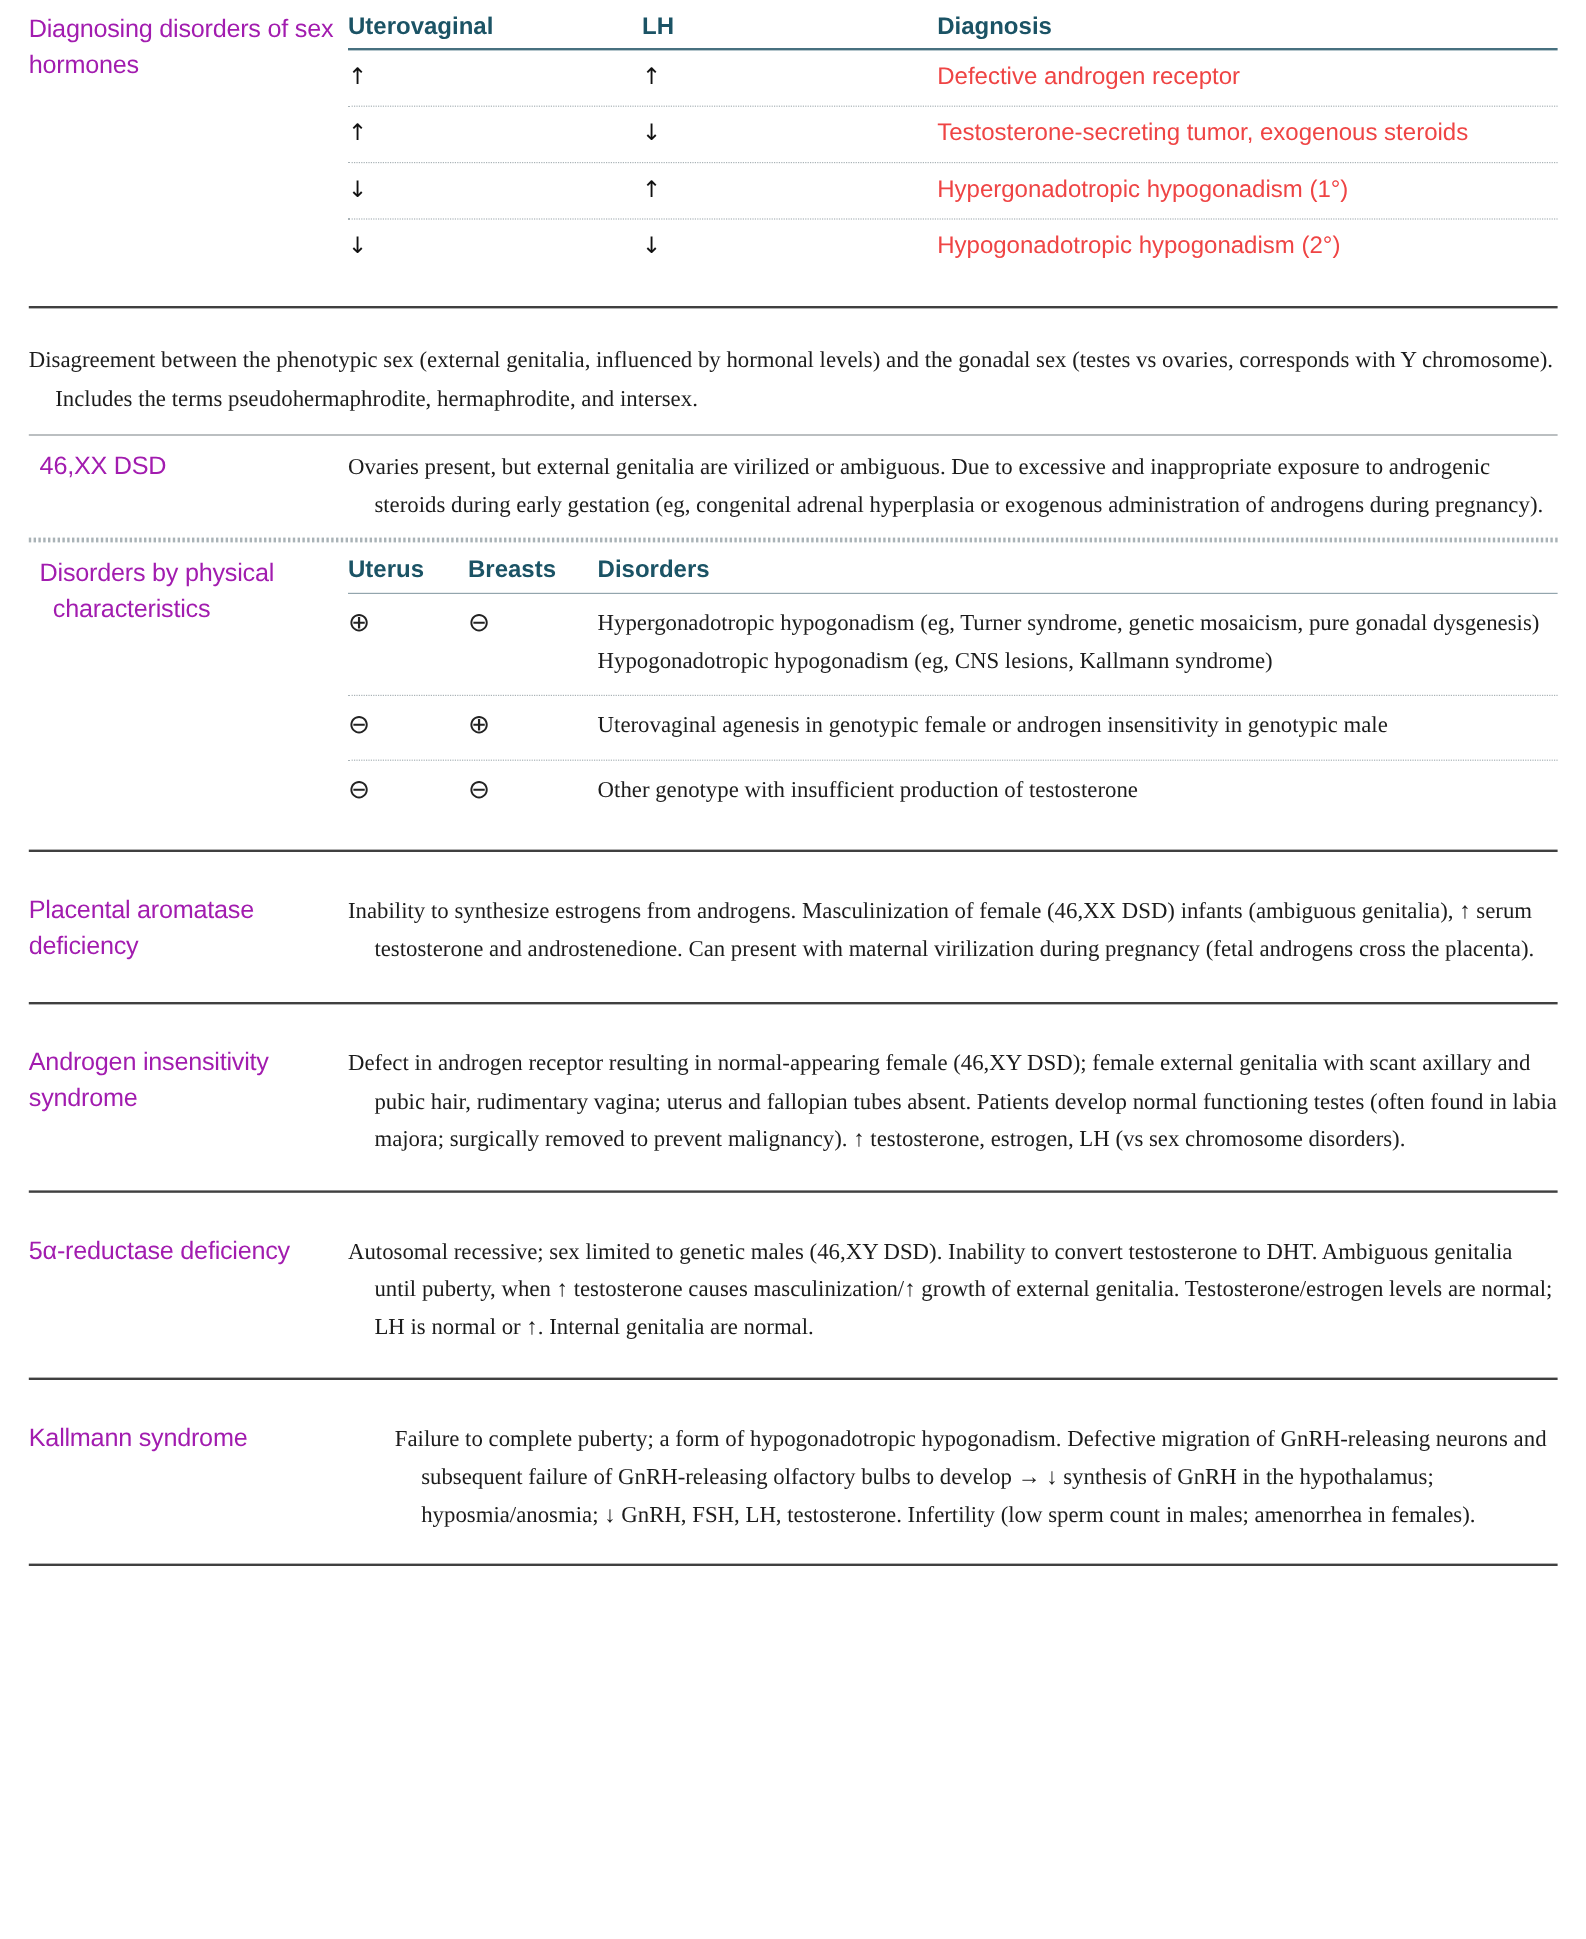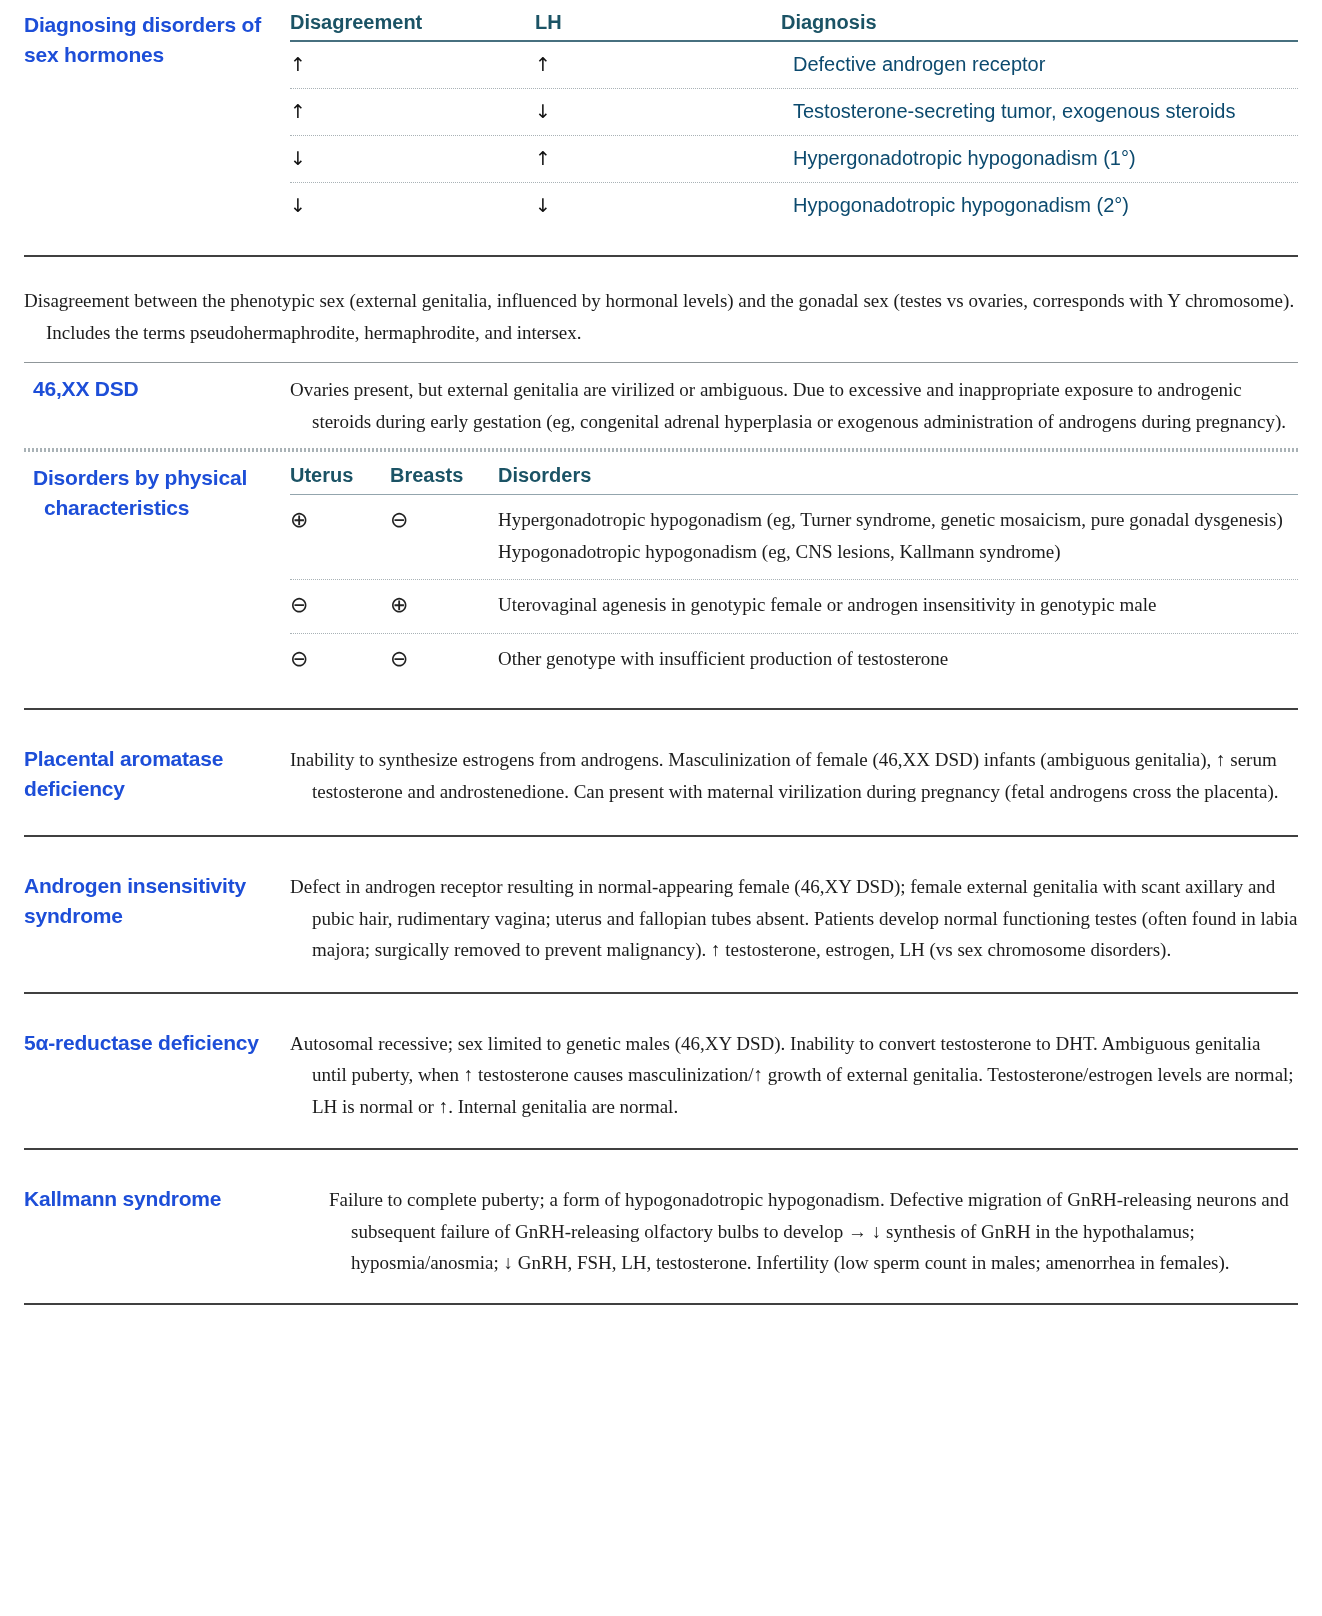--- a/index.html
+++ b/index.html
@@ -12,22 +12,22 @@
   }
   .page { width:1322px; height:1616px; padding:10px 24px 0 24px; }
 
   
   .entry { display:flex; align-items:flex-start; }
   .entry-left { width:266px; flex-shrink:0; padding-right:10px; }
   .entry-right { flex:1; min-width:0; }
 
   .heading {
     font-family:"Liberation Sans",sans-serif;
-    font-weight:700; font-size:21px; line-height:30px;
-    color:#1d4ed8; letter-spacing:-0.2px;
+    font-weight:400; font-size:21px; line-height:30px;
+    color:#a21caf; letter-spacing:-0.2px;
   }
   .heading.sub { padding-left:20px; text-indent:-11px; }
 
   .body-text {
     font-size:19px; line-height:31.5px; color:#1c1c1c;
     padding-left:22px; text-indent:-22px;
   }
 
   
   .divider-major { border-top:2px solid #404040; }
@@ -41,21 +41,21 @@
     font-size:20px; line-height:24px; color:#1b5365;
   }
   .t1-col1 { width:245px; } .t1-col2 { width:246px; } .t1-col3 { flex:1; }
   .t1-row { display:flex; padding:7px 0 8px; border-bottom:1px dotted #a9b2b6; }
   .t1-row:last-child { border-bottom:none; }
   .arrow {
     font-family:"DejaVu Sans",sans-serif; font-size:19px; line-height:30px; color:#111;
   }
   .diag-text {
     font-family:"Liberation Sans",sans-serif; font-size:20px; line-height:31px;
-    color:#0c4a6e; max-width:452px; padding-left:22px; text-indent:-22px;margin-left:12px;
+    color:#ef4444; max-width:452px; padding-left:22px; text-indent:-22px;
   }
 
   
   .t2-head { display:flex; padding-bottom:7px; border-bottom:1px solid #93a5ad; }
   .t2-col1 { width:100px; } .t2-col2 { width:108px; } .t2-col3 { flex:1; }
   .t2-row { display:flex; padding:9px 0 12px; border-bottom:1px dotted #a9b2b6; }
   .t2-row:last-child { border-bottom:none; }
   .circle-symbol {
     font-family:"DejaVu Sans",sans-serif; font-size:22px; line-height:31px; color:#222;
   }
@@ -80,21 +80,21 @@
 
 <div class="page">
 
   <div class="entry s1">
     <div class="entry-left">
       <div class="heading">Diagnosing disorders of sex hormones</div>
     </div>
     <div class="entry-right">
       <div>
         <div class="t1-head">
-          <div class="th t1-col1">Disagreement</div>
+          <div class="th t1-col1">Uterovaginal</div>
           <div class="th t1-col2">LH</div>
           <div class="th t1-col3">Diagnosis</div>
         </div>
         <div class="t1-row">
           <div class="arrow t1-col1">↑</div>
           <div class="arrow t1-col2">↑</div>
           <div class="t1-col3">
               <div class="diag-text">Defective androgen receptor</div>
             </div>
         </div>

